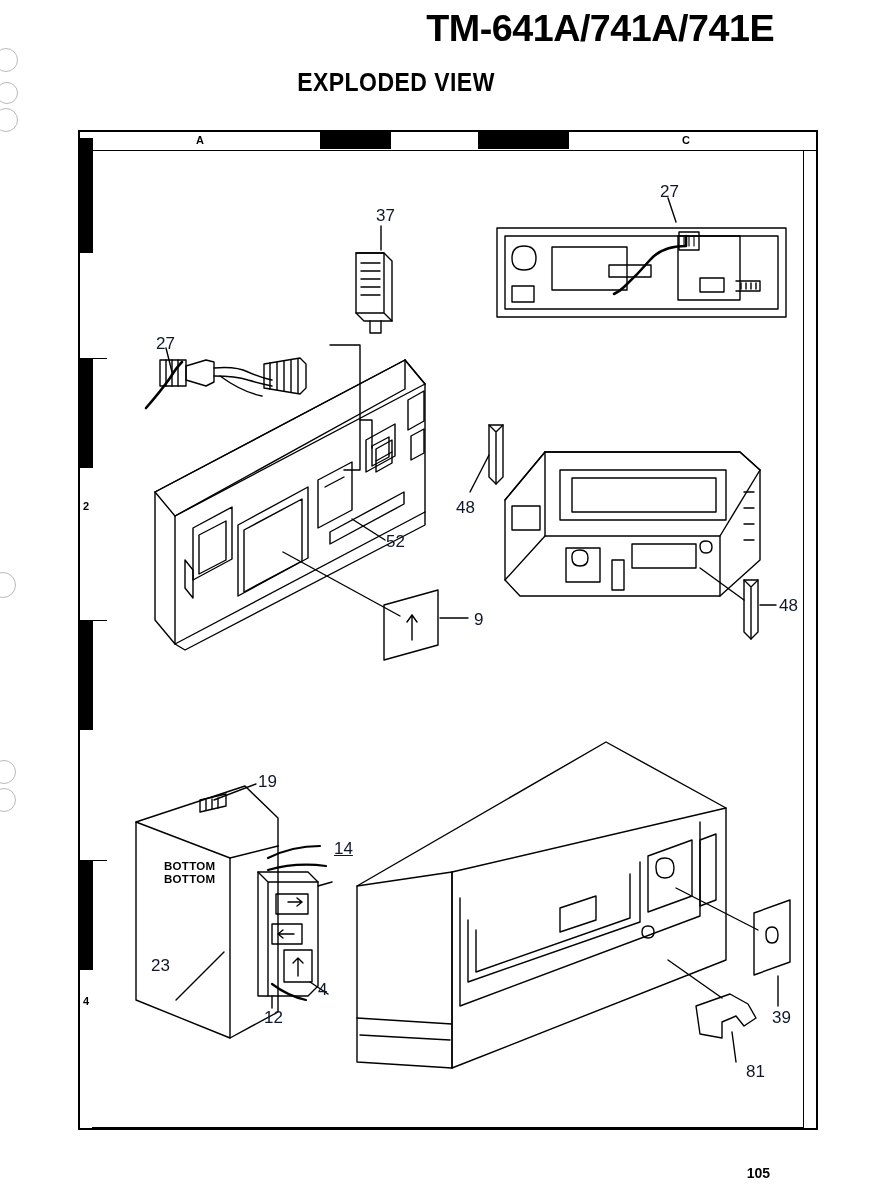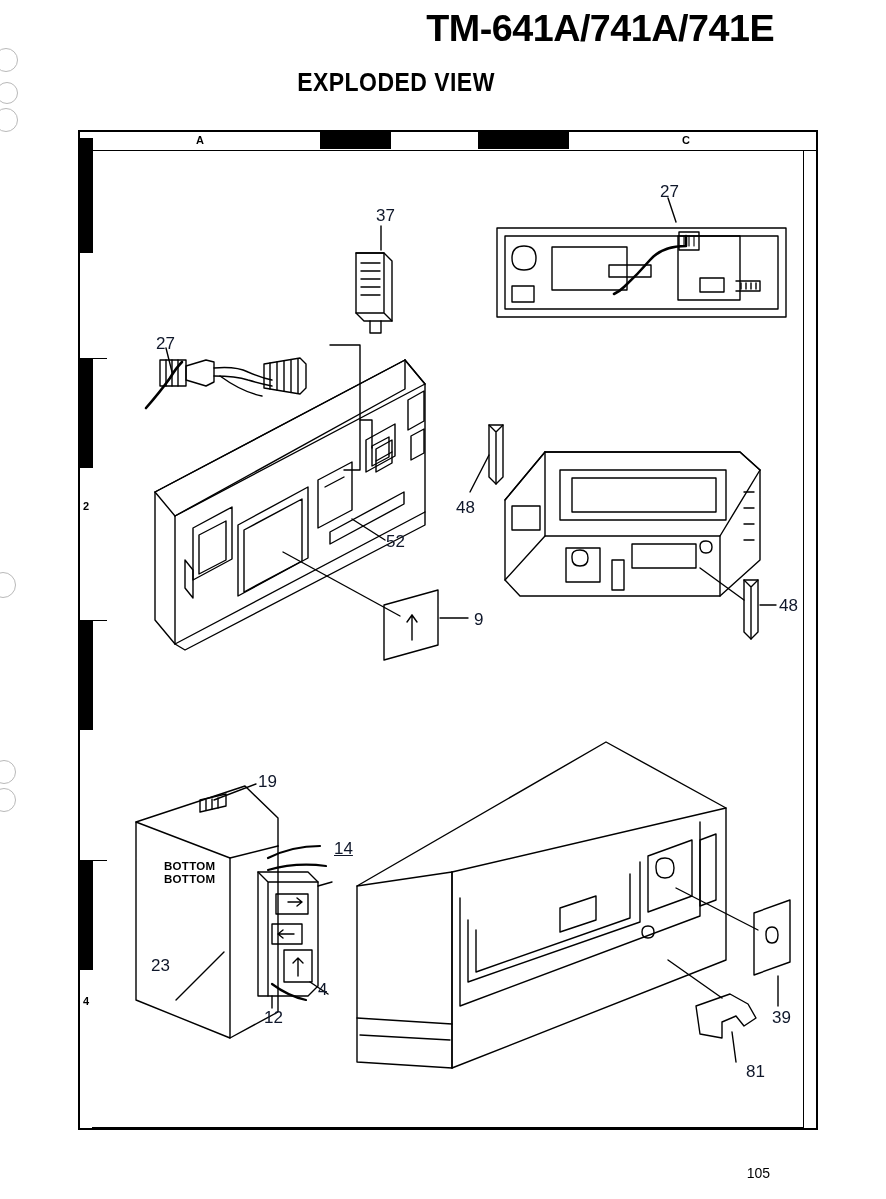--- a/index.html
+++ b/index.html
@@ -41,21 +41,21 @@
     font-weight: bold;
     font-size: 25px;
     letter-spacing: 0.5px;
     transform: scaleX(0.92);
   }
   .page-number {
     position: absolute;
     right: 22px;
     bottom: 18px;
     font-size: 14px;
-    font-weight: normal;
+    font-weight: bold;
     text-align: center;
   }
   
   .frame {
     position: absolute;
     left: 78px;
     top: 130px;
     width: 740px;
     height: 1000px;
     border: 2px solid #000;

